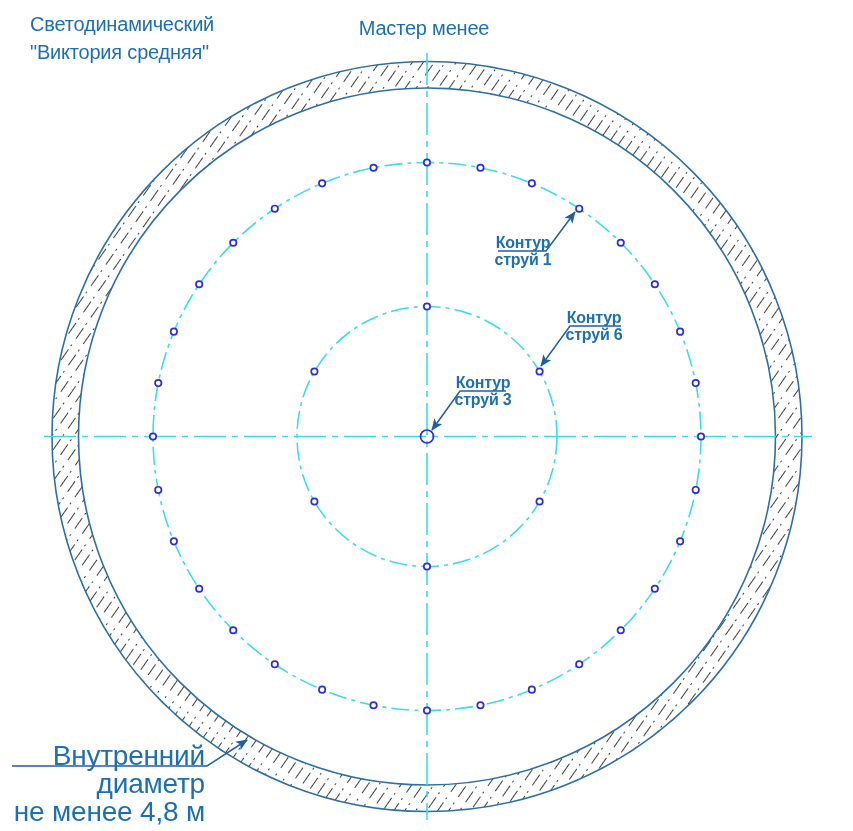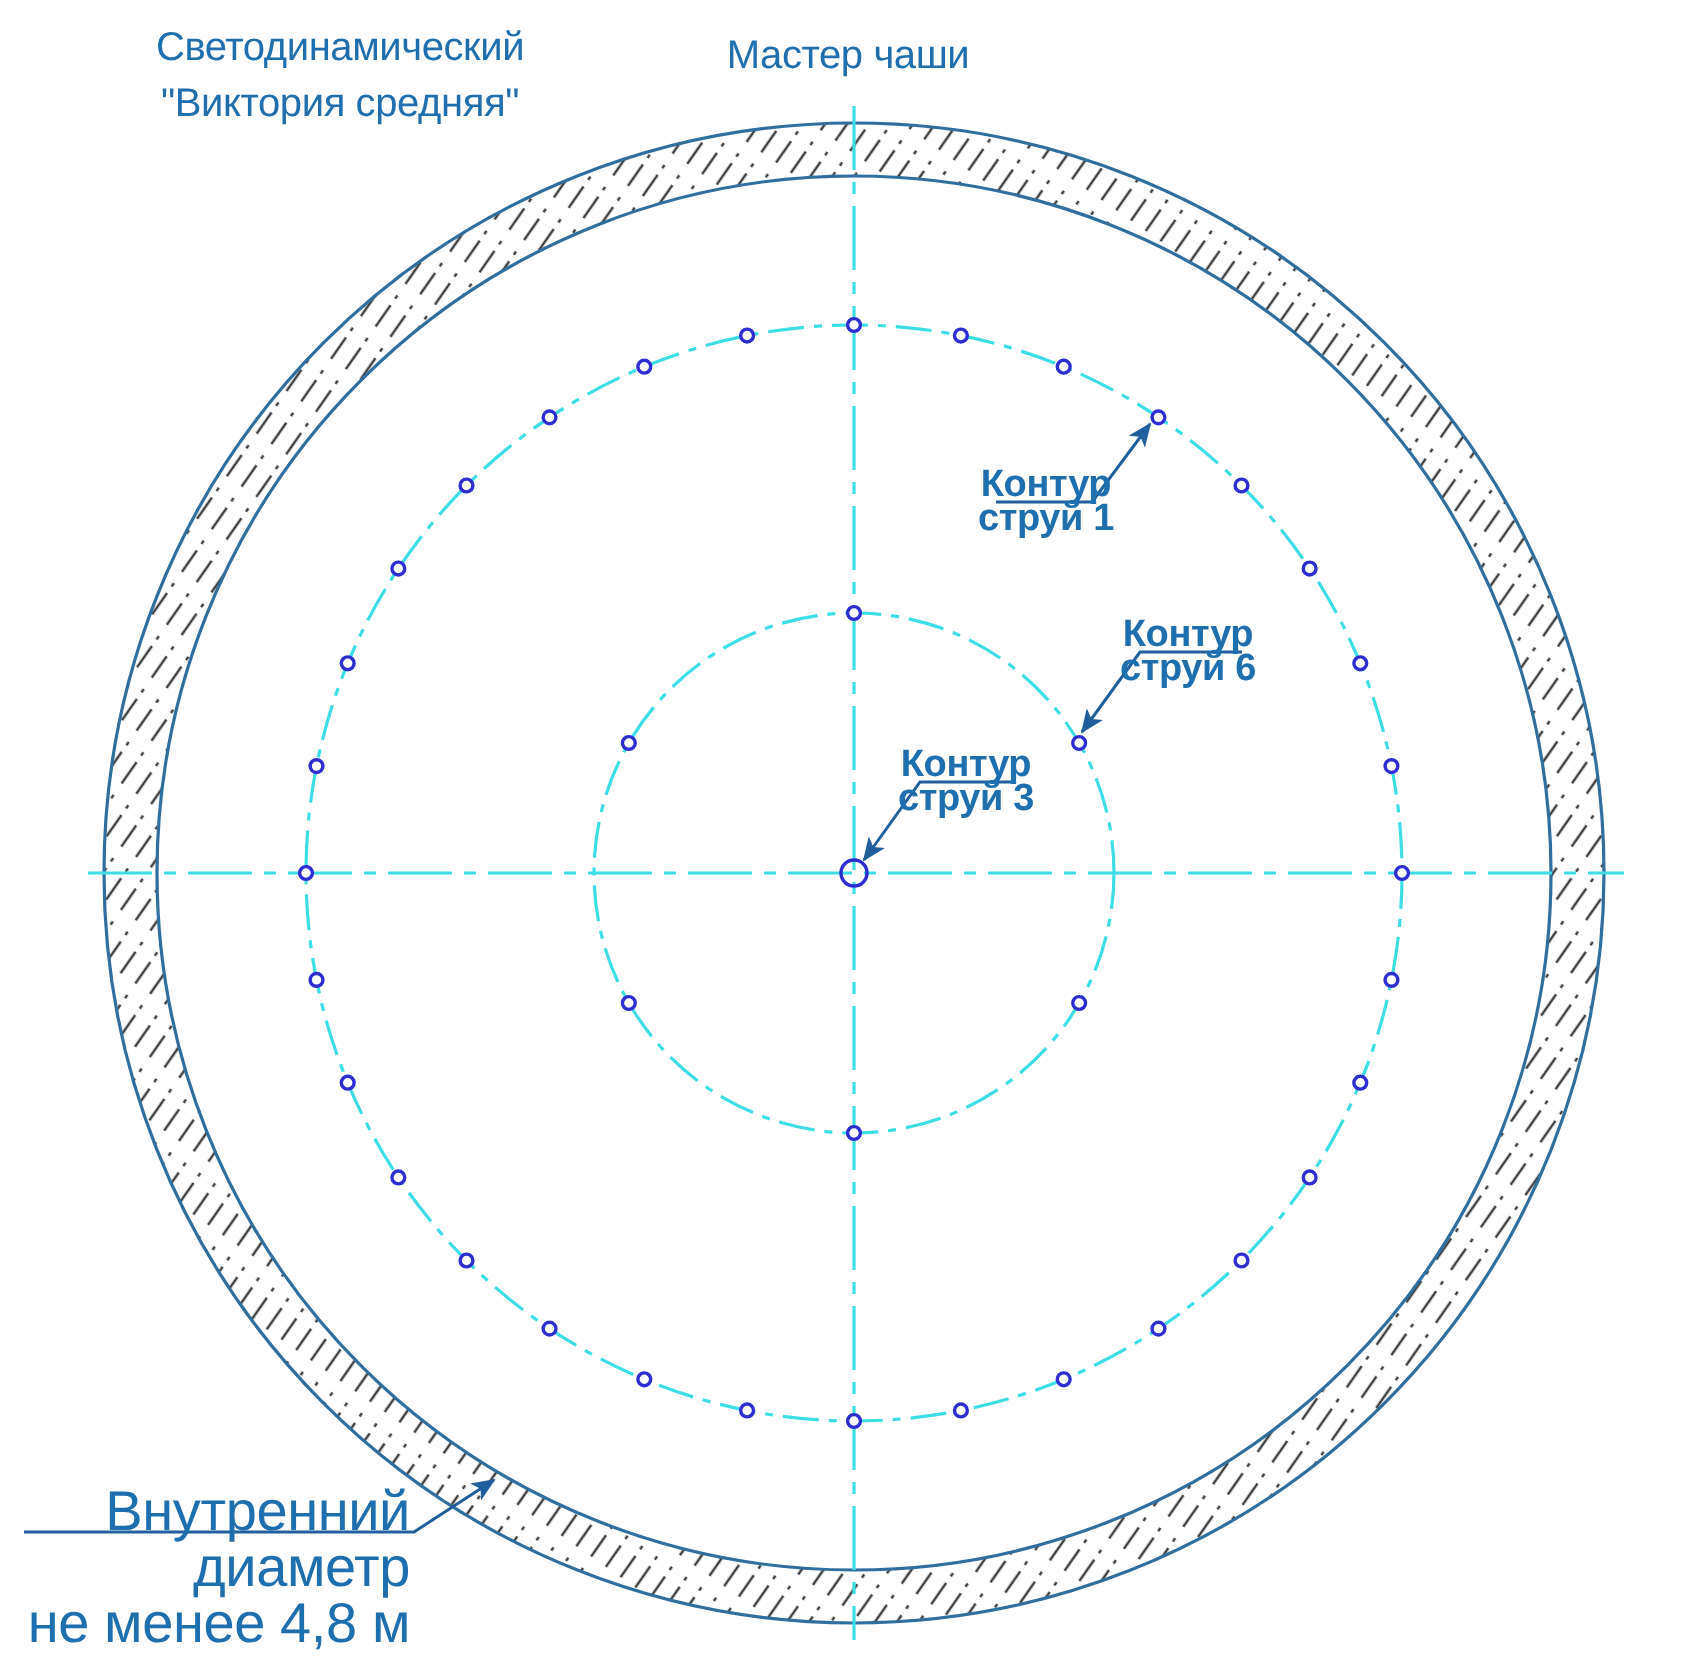--- a/index.html
+++ b/index.html
@@ -5,23 +5,23 @@
   html,body{margin:0;padding:0;}
   body{
     width:853px;height:831px;position:relative;overflow:hidden;
     background:#ffffff;
     font-family:"Liberation Sans", sans-serif;
   }
   .stage{position:absolute;left:0;top:0;width:853px;height:831px;}
   #plan-svg{position:absolute;left:0;top:0;}
   .txt{position:absolute;color:var(--text-color,#1e6fae);letter-spacing:-0.2px;}
   .txt span{display:block;}
-  .title-block{left:30px;top:10px;width:280px;text-align:center;font-size:20px;line-height:28px;}
+  .title-block{left:30px;top:10px;width:280px;text-align:left;font-size:20px;line-height:28px;}
   .heading{left:339px;top:14px;width:170px;text-align:center;font-size:20px;line-height:28px;}
-  .jet-label{font-size:19px;line-height:17px;text-align:center;font-weight:bold;}
+  .jet-label{font-size:16px;line-height:17px;text-align:center;font-weight:bold;}
   #label-c3{left:478px;top:234px;width:90px;}
   #label-c2{left:549px;top:309px;width:90px;}
   #label-c1{left:438px;top:374px;width:90px;}
   .note{left:5px;top:742px;width:200px;text-align:right;font-size:28px;line-height:28px;}
 </style>
 </head>
 <body style="--text-color: #1e6fae; background: rgb(255, 255, 255);">
 
 <div class="stage">
 
@@ -87,21 +87,21 @@
       <polyline points="506,391 460,391 432,430" fill="none" stroke="#1f5f9c" stroke-width="1.5" marker-end="url(#arrow)"></polyline>
       <polyline points="12,766 207,766 247,740" fill="none" stroke="#1f5f9c" stroke-width="1.5" marker-end="url(#arrow)"></polyline>
     </svg>
 
   <div class="txt title-block">
     <span>Светодинамический</span>
     <span>"Виктория средняя"</span>
   </div>
 
   <div class="txt heading">
-    <span>Мастер чаши</span>
+    <span>Мастер менее</span>
   </div>
 
   <div class="txt jet-label" id="label-c3">
     <span>Контур</span>
     <span>струй 1</span>
   </div>
 
   <div class="txt jet-label" id="label-c2">
     <span>Контур</span>
     <span>струй 6</span>

